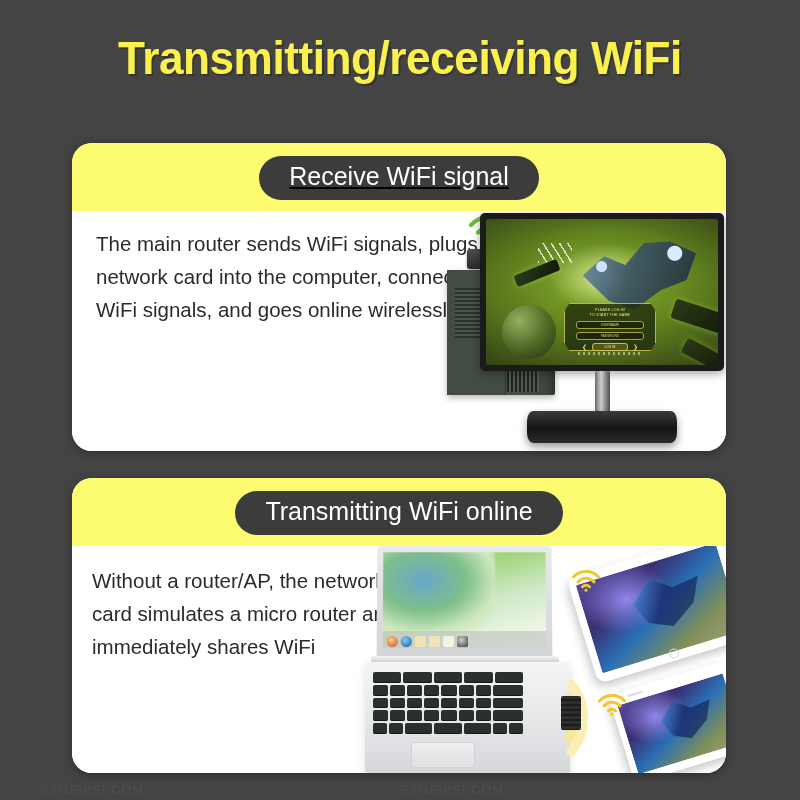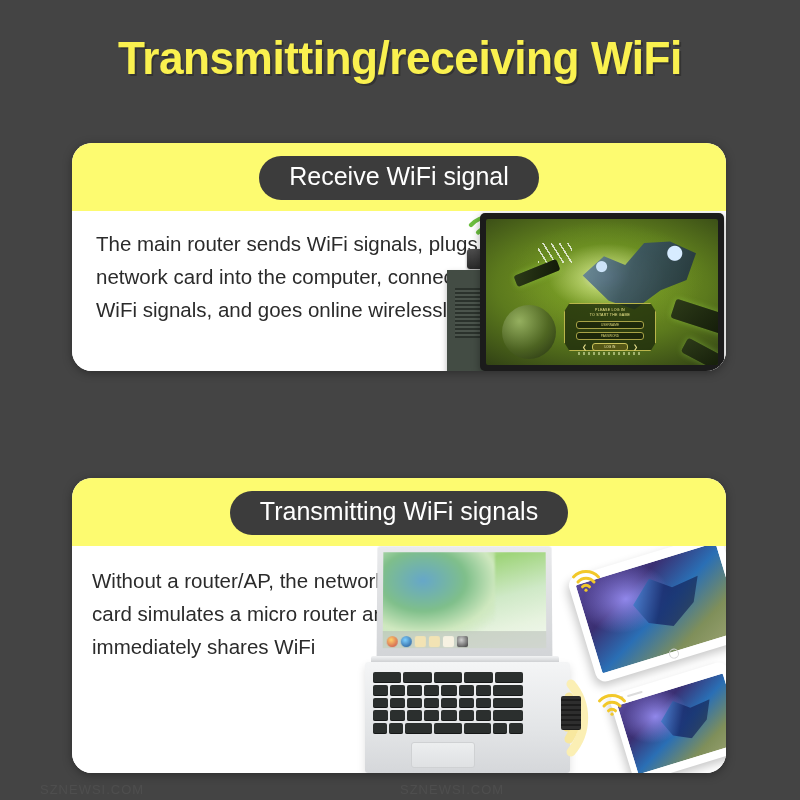--- a/index.html
+++ b/index.html
@@ -38,21 +38,22 @@
     position: absolute;
     background: #ffffff;
     border-radius: 20px;
     overflow: hidden;
     box-shadow: 0 2px 10px rgba(0,0,0,0.35);
   }
   #card-receive {
     left: 72px;
     top: 143px;
     width: 654px;
-    height: 228px;
+    height: 308px;
+    text-decoration: underline;
   }
   #card-transmit {
     left: 72px;
     top: 478px;
     width: 654px;
     height: 295px;
   }
 
   .card-header {
     position: relative;
@@ -615,21 +616,21 @@
       <div class="monitor-neck"></div>
       <div class="monitor-base"></div>
     </div>
 
   </div>
 </div>
 
 <div class="card" id="card-transmit">
 
   <div class="card-header">
-    <div class="header-pill">Transmitting WiFi signals</div>
+    <div class="header-pill">Transmitting WiFi online</div>
   </div>
 
   <div class="card-body">
 
     <div class="body-text" id="transmit-text">Without a router/AP, the network card simulates a micro router and immediately shares WiFi</div>
 
     <div class="laptop-scene">
 
       <div class="laptop">
         <div class="laptop-lid">

